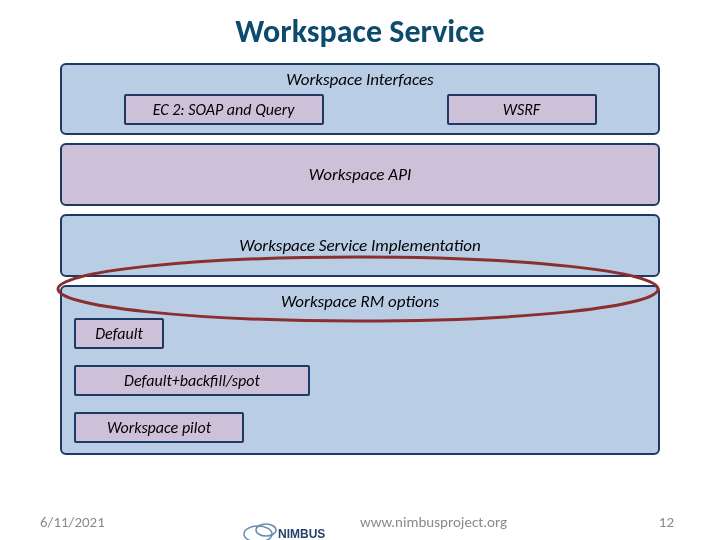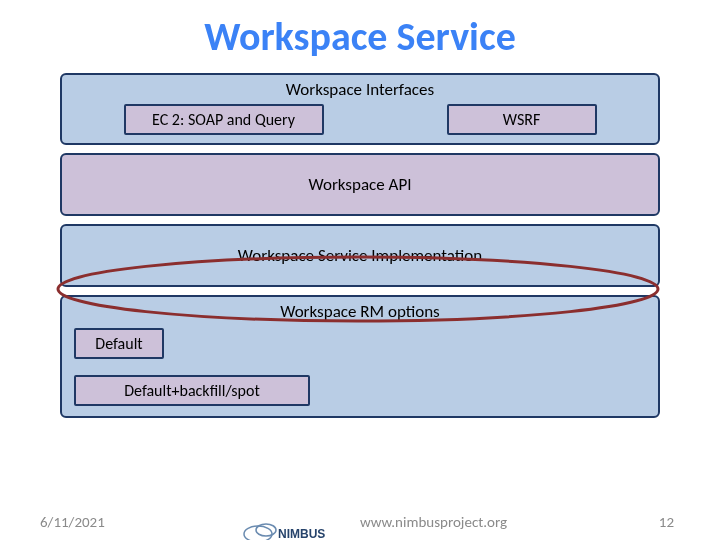--- a/index.html
+++ b/index.html
@@ -6,30 +6,31 @@
   body {
     width: 720px;
     height: 540px;
     background: #fff;
     font-family: Calibri, "Segoe UI", Arial, sans-serif;
     position: relative;
     overflow: hidden;
   }
   .title {
     text-align: center;
-    font-size: 40px;
+    font-size: 32px;
     font-weight: 700;
-    color: #3b82f6;
+    color: #0c4a6e;
     margin-top: 12px;
     margin-bottom: 12px;
   }
   .stack {
     width: 600px;
     margin: 0 auto;
     position: relative;
+    font-style: italic;
   }
   .layer {
     border: 2px solid #1f3864;
     border-radius: 6px;
     background: #b9cde5;
     margin-bottom: 8px;
     position: relative;
   }
   .layer-title {
     text-align: center;
@@ -115,20 +116,21 @@
 
   <div class="layer thin">
     <div class="layer-title">Workspace Service Implementation</div>
   </div>
 
   <div class="layer">
     <div class="layer-title">Workspace RM options</div>
     <div class="rm-row">
       <div class="inner-box w-def">Default</div>
       <div class="inner-box w-defb">Default+backfill/spot</div>
+      <div class="inner-box w-pilot">Workspace pilot</div>
     </div>
   </div>
 
 </div>
 
 <svg class="circle-anno" viewBox="0 0 616 74">
   <ellipse cx="308" cy="37" rx="300" ry="32" fill="none" stroke="#8b2e2e" stroke-width="3"></ellipse>
 </svg>
 
 <div class="footer">

